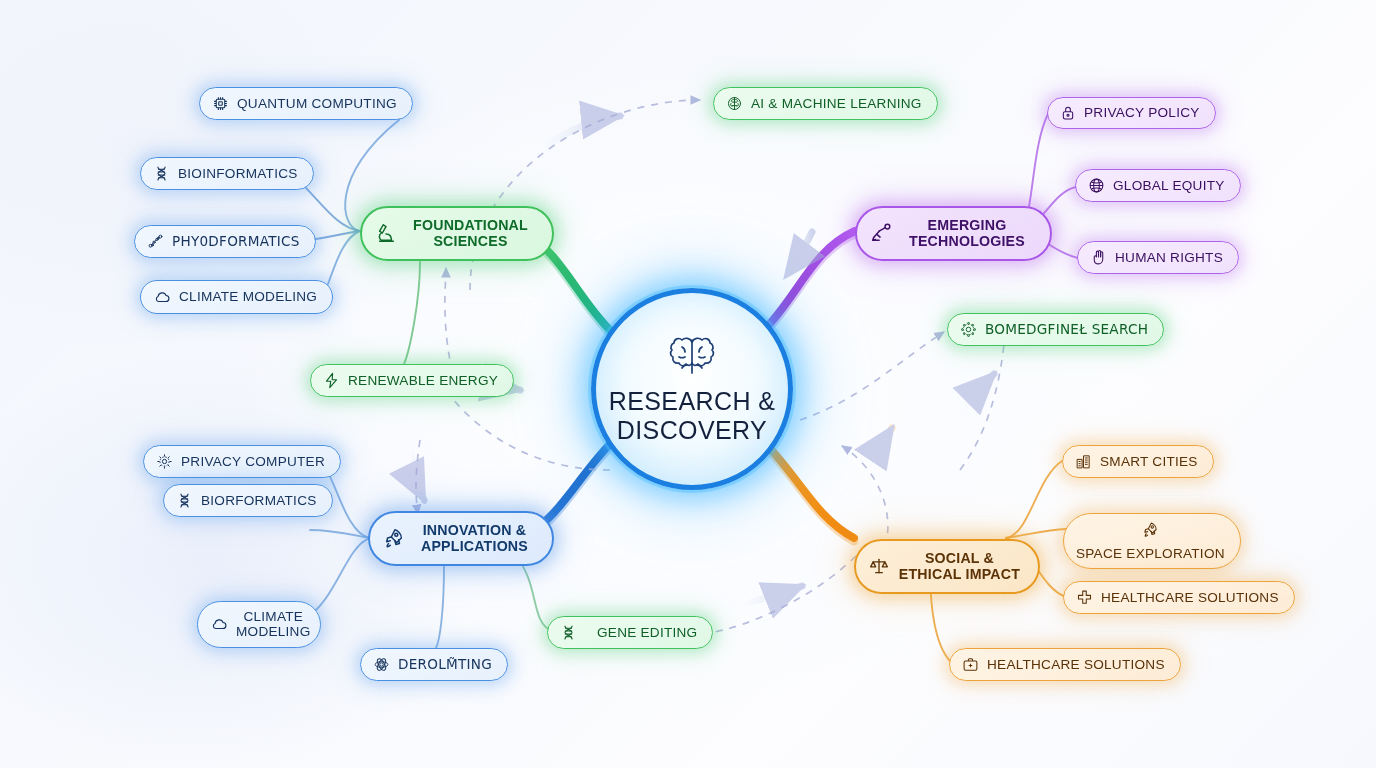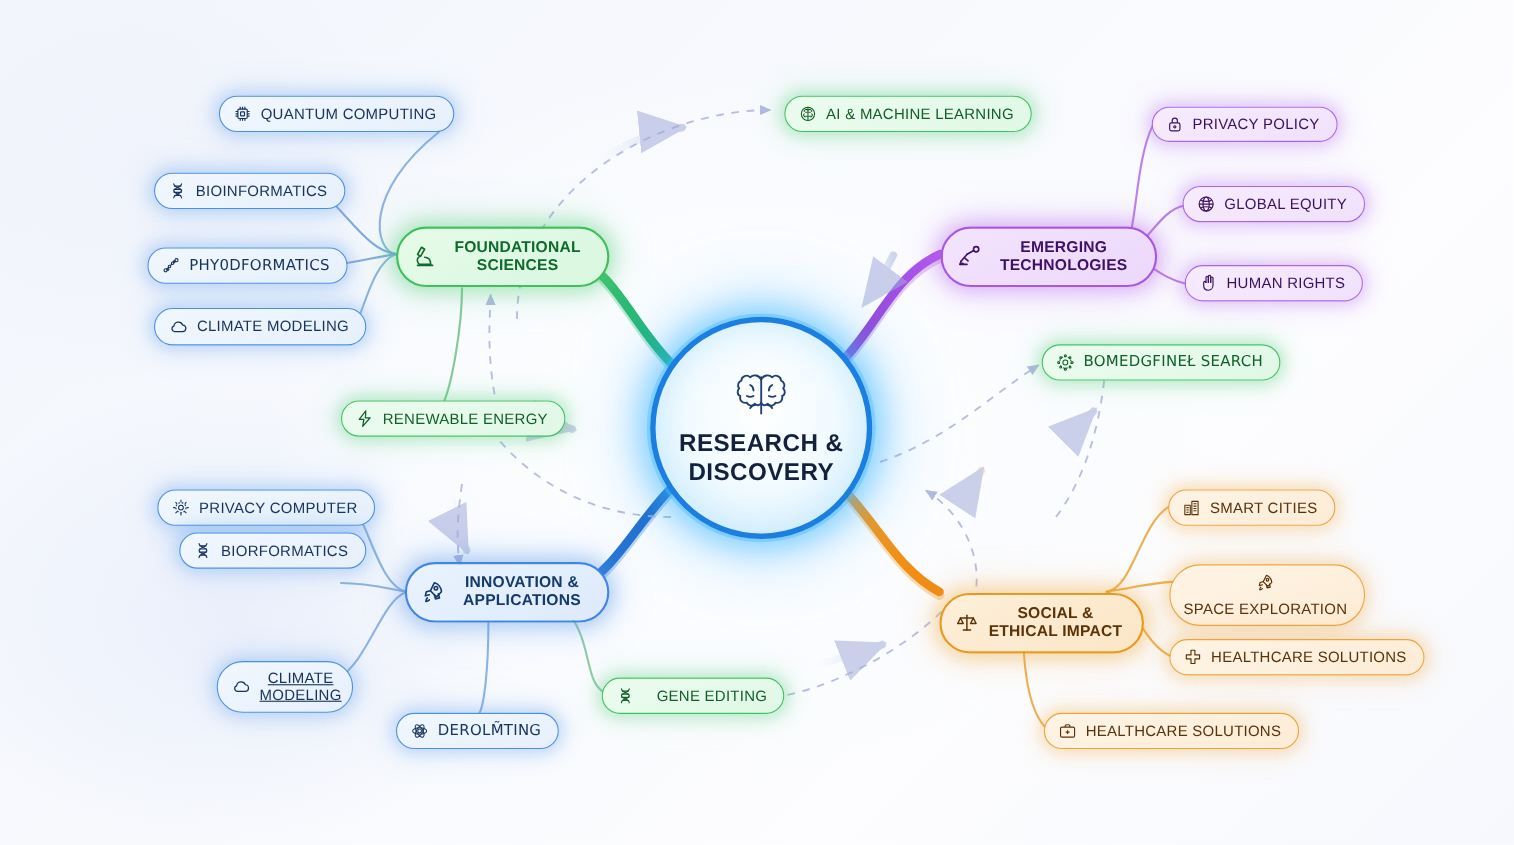--- a/index.html
+++ b/index.html
@@ -24,21 +24,21 @@
     border:5px solid #1a7fe0;
     box-shadow:0 0 0 3px rgba(70,190,255,.40),
                0 0 26px 10px rgba(60,180,255,.50),
                0 0 60px 22px rgba(80,190,255,.28),
                inset 0 0 34px rgba(160,220,255,.40);
     display:flex;flex-direction:column;align-items:center;justify-content:center;
     z-index:6;
   }
   .hub .brain{margin-bottom:8px;display:block;}
   .hub .hub-title{
-    font-size:22px;font-weight:bold;color:#14213d;letter-spacing:.4px;
+    font-size:25px;font-weight:normal;color:#14213d;letter-spacing:.4px;
     line-height:1.16;text-align:center;text-transform:uppercase;
   }
 
   
   .branch{
     position:absolute;border-radius:999px;border:2.2px solid;
     display:flex;align-items:center;gap:9px;
     padding:9px 17px 9px 13px;z-index:5;
     font-weight:bold;font-size:14.2px;line-height:1.15;letter-spacing:.2px;
     text-transform:uppercase;text-align:center;
@@ -68,21 +68,21 @@
 
   
   .leaf{
     position:absolute;border-radius:999px;border:1.9px solid;
     display:flex;align-items:center;gap:8px;
     padding:7px 15px 7px 12px;z-index:4;
     font-size:13.6px;letter-spacing:.25px;line-height:1.14;
     text-transform:uppercase;white-space:nowrap;
   }
   .leaf.two-line{white-space:normal;text-align:center;}
-  .leaf.two-line .l-label{text-align:center;text-decoration:underline;}
+  .leaf.two-line .l-label{text-align:center;}
 
   .leaf.blue{
     background:linear-gradient(160deg,#f1f7fe 0%,#e6f0fc 100%);
     border-color:#4a90e2;color:#16335c;
     box-shadow:0 0 13px 4px rgba(80,150,235,.26),0 0 26px 8px rgba(100,170,240,.14);
   }
   .leaf.green{
     background:linear-gradient(160deg,#ecfcef 0%,#e0f8e6 100%);
     border-color:#3fc35c;color:#0f5f27;
     box-shadow:0 0 13px 4px rgba(70,205,110,.28),0 0 26px 8px rgba(95,215,135,.15);

